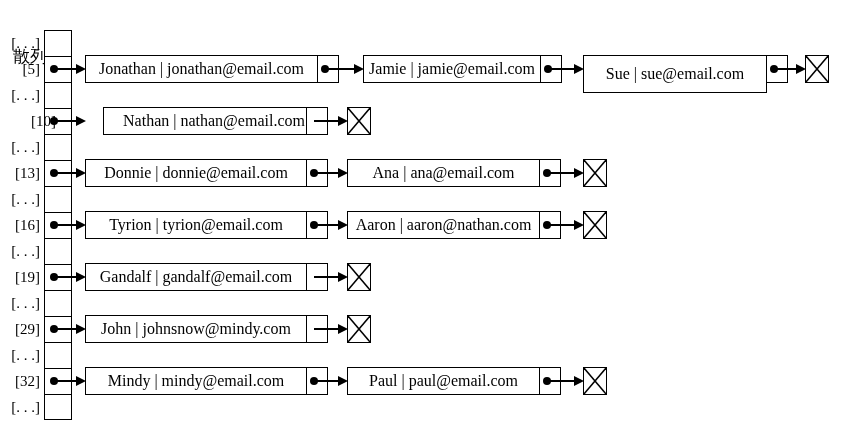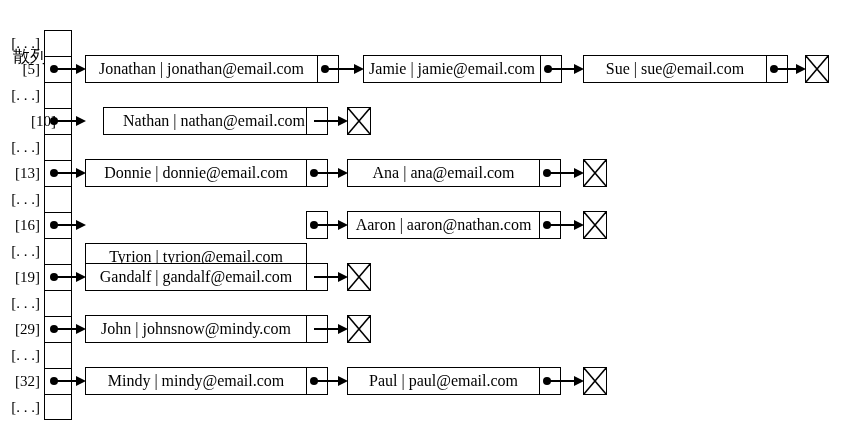--- a/index.html
+++ b/index.html
@@ -61,21 +61,21 @@
       <div class="abs ahead" style="left: 354px; top: 64px;"></div>
       <div class="abs nodebox" style="left: 363px; top: 55px; width: 178px; height: 28px;">
         <span>Jamie</span>
         <span class="sep">|</span>
         <span>jamie@email.com</span>
       </div>
       <div class="abs ptrcell" style="left: 540px; top: 55px; width: 22px; height: 28px;"></div>
       <div class="abs dot" style="left: 544px; top: 65px;"></div>
       <div class="abs aline" style="left: 548px; top: 68px; width: 30px;"></div>
       <div class="abs ahead" style="left: 574px; top: 64px;"></div>
-      <div class="abs nodebox" style="left: 583px; top: 55px; width: 184px; height: 28px;">
+      <div class="abs nodebox" style="left: 583px; top: 55px; width: 184px; height: 38px;">
         <span>Sue</span>
         <span class="sep">|</span>
         <span>sue@email.com</span>
       </div>
       <div class="abs ptrcell" style="left: 766px; top: 55px; width: 22px; height: 28px;"></div>
       <div class="abs dot" style="left: 770px; top: 65px;"></div>
       <div class="abs aline" style="left: 774px; top: 68px; width: 26px;"></div>
       <div class="abs ahead" style="left: 796px; top: 64px;"></div>
       <div class="abs nullbox" style="left: 805px; top: 55px; width: 24px; height: 28px;">
         <svg width="22" height="26" viewBox="0 0 22 26">
@@ -129,21 +129,21 @@
         <svg width="22" height="26" viewBox="0 0 22 26">
           <line x1="0" y1="0" x2="22" y2="26" stroke="#000" stroke-width="1.5"></line>
           <line x1="0" y1="26" x2="22" y2="0" stroke="#000" stroke-width="1.5"></line>
         </svg>
       </div>
       <div class="abs idx-label" style="left: 0px; top: 186px;">[. . .]</div>
       <div class="abs idx-label" style="left: 0px; top: 212px;">[16]</div>
       <div class="abs dot" style="left: 50px; top: 221px;"></div>
       <div class="abs aline" style="left: 54px; top: 224px; width: 26px;"></div>
       <div class="abs ahead" style="left: 76px; top: 220px;"></div>
-      <div class="abs nodebox" style="left: 85px; top: 211px; width: 222px; height: 28px; margin-top: 32px;">
+      <div class="abs nodebox" style="left: 85px; top: 211px; width: 222px; height: 28px;">
         <span>Tyrion</span>
         <span class="sep">|</span>
         <span>tyrion@email.com</span>
       </div>
       <div class="abs ptrcell" style="left: 306px; top: 211px; width: 22px; height: 28px;"></div>
       <div class="abs dot" style="left: 310px; top: 221px;"></div>
       <div class="abs aline" style="left: 314px; top: 224px; width: 28px;"></div>
       <div class="abs ahead" style="left: 338px; top: 220px;"></div>
       <div class="abs nodebox" style="left: 347px; top: 211px; width: 193px; height: 28px;">
         <span>Aaron</span>

